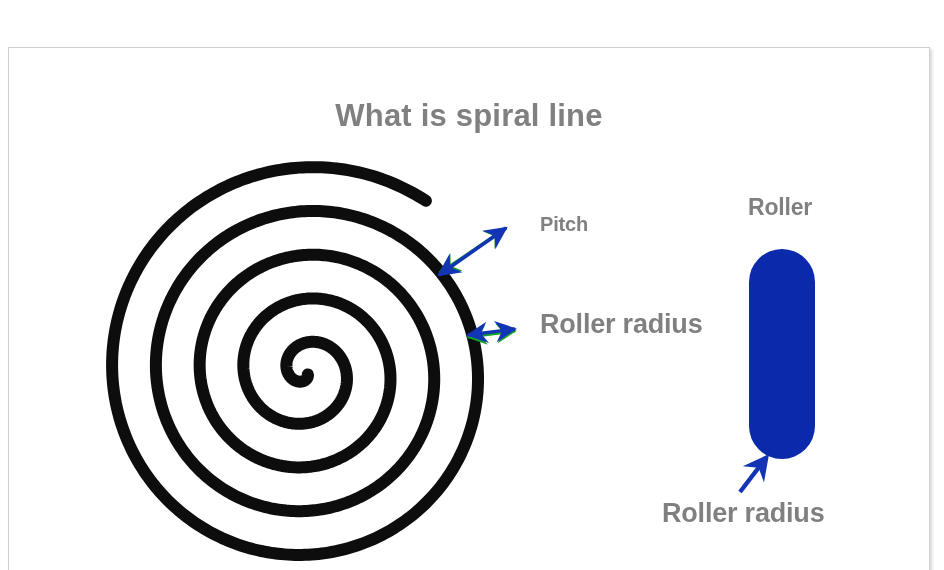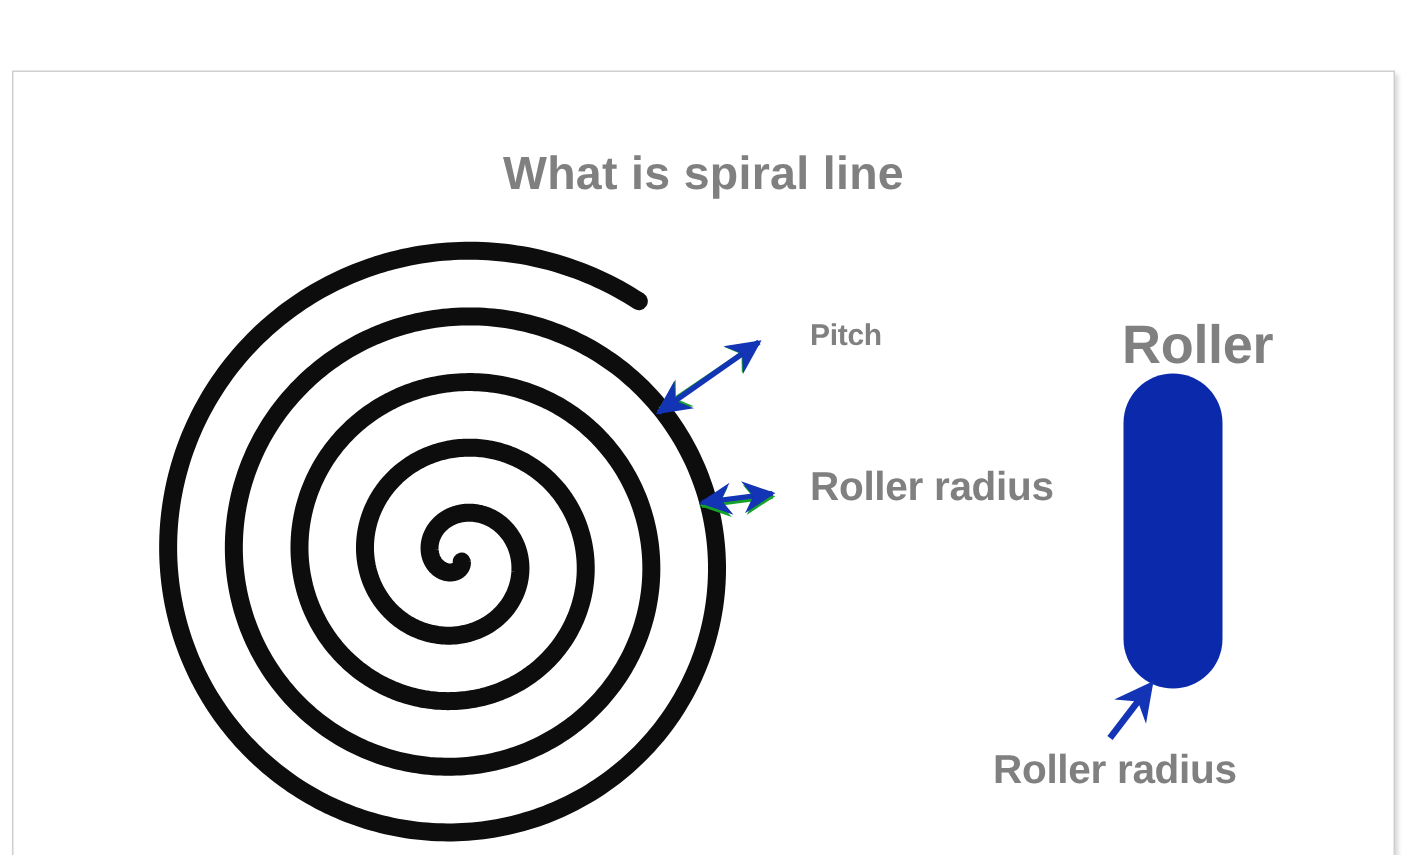--- a/index.html
+++ b/index.html
@@ -53,21 +53,21 @@
     font-size: 31px;
     color: #808080;
     font-weight: bold;
     letter-spacing: 0.2px;
     position: absolute;
     white-space: nowrap;
   }
 
   #label-pitch        { left: 531px; top: 166px; font-size: 20px; }
   #label-roller-radius-spiral { left: 531px; top: 263px; font-size: 27px; }
-  #label-roller       { left: 739px; top: 164px; font-size: 36px; }
+  #label-roller       { left: 739px; top: 148px; font-size: 23px; }
   #label-roller-radius-bottom { left: 653px; top: 452px; font-size: 27px; }
 
   
   .art {
     position: absolute;
     left: 0;
     top: 0;
     width: 922px;
     height: 544px;
     pointer-events: none;

